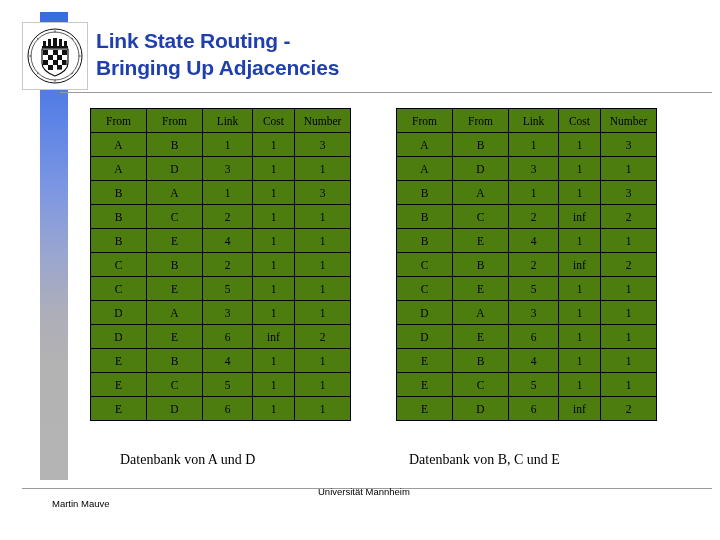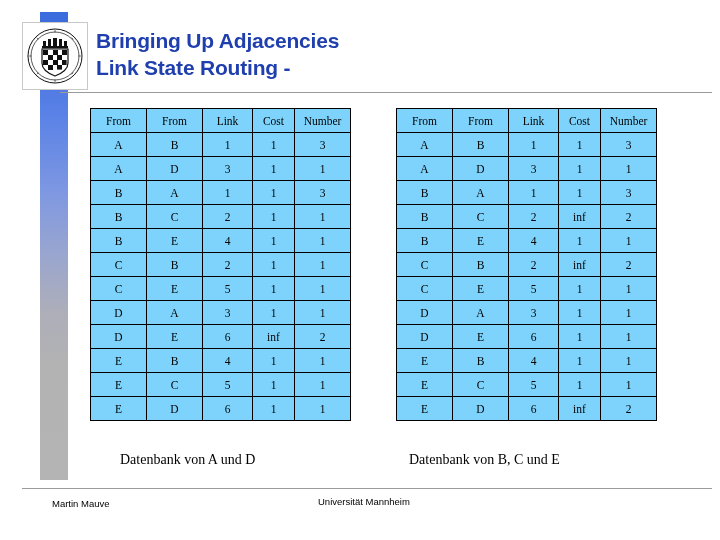--- a/index.html
+++ b/index.html
@@ -81,21 +81,21 @@
     height: 1px;
     background: #9b9b9b;
   }
 
   
   .db-table {
     position: absolute;
     border-collapse: collapse;
     font-family: "Liberation Serif", serif;
     font-size: 11.5px;
-    background: #7dd3fc;
+    background: #4d7c0f;
     table-layout: fixed;
   }
   .db-table td {
     border: 1.6px solid #000000;
     text-align: center;
     vertical-align: middle;
     height: 23px;
     padding: 0;
     color: #000000;
   }
@@ -123,21 +123,21 @@
 
   
   .footer-text {
     position: absolute;
     font-family: "Liberation Sans", sans-serif;
     font-size: 9.5px;
     color: #000000;
     white-space: nowrap;
   }
   #footer-author { left: 52px; top: 498px; }
-  #footer-org    { left: 318px; top: 496px; }
+  #footer-org    { left: 318px; top: 486px; }
 </style>
 </head>
 <body>
 
 <div id="side-bar"></div>
 
 <div id="logo-box">
   <svg width="58" height="58" viewBox="0 0 58 58">
     <circle cx="29" cy="29" r="27" fill="#ffffff" stroke="#111111" stroke-width="1"></circle>
     <circle cx="29" cy="29" r="24" fill="#ffffff" stroke="#111111" stroke-width="0.7"></circle>
@@ -172,22 +172,22 @@
       <line x1="52.4" y1="29" x2="55" y2="29"></line>
       <line x1="10.6" y1="10.6" x2="12.4" y2="12.4"></line>
       <line x1="45.6" y1="10.6" x2="47.4" y2="12.4"></line>
       <line x1="10.6" y1="47.4" x2="12.4" y2="45.6"></line>
       <line x1="45.6" y1="47.4" x2="47.4" y2="45.6"></line>
     </g>
   </svg>
 </div>
 
 <div id="page-title">
+  <span class="line">Link State Routing -</span>
   <span class="line">Bringing Up Adjacencies</span>
-  <span class="line">Link State Routing -</span>
 </div>
 
 <div id="title-rule"></div>
 
 <table class="db-table" id="table-left">
   <colgroup>
     <col class="col-from1">
       <col class="col-from2">
       <col class="col-link">
       <col class="col-cost">

